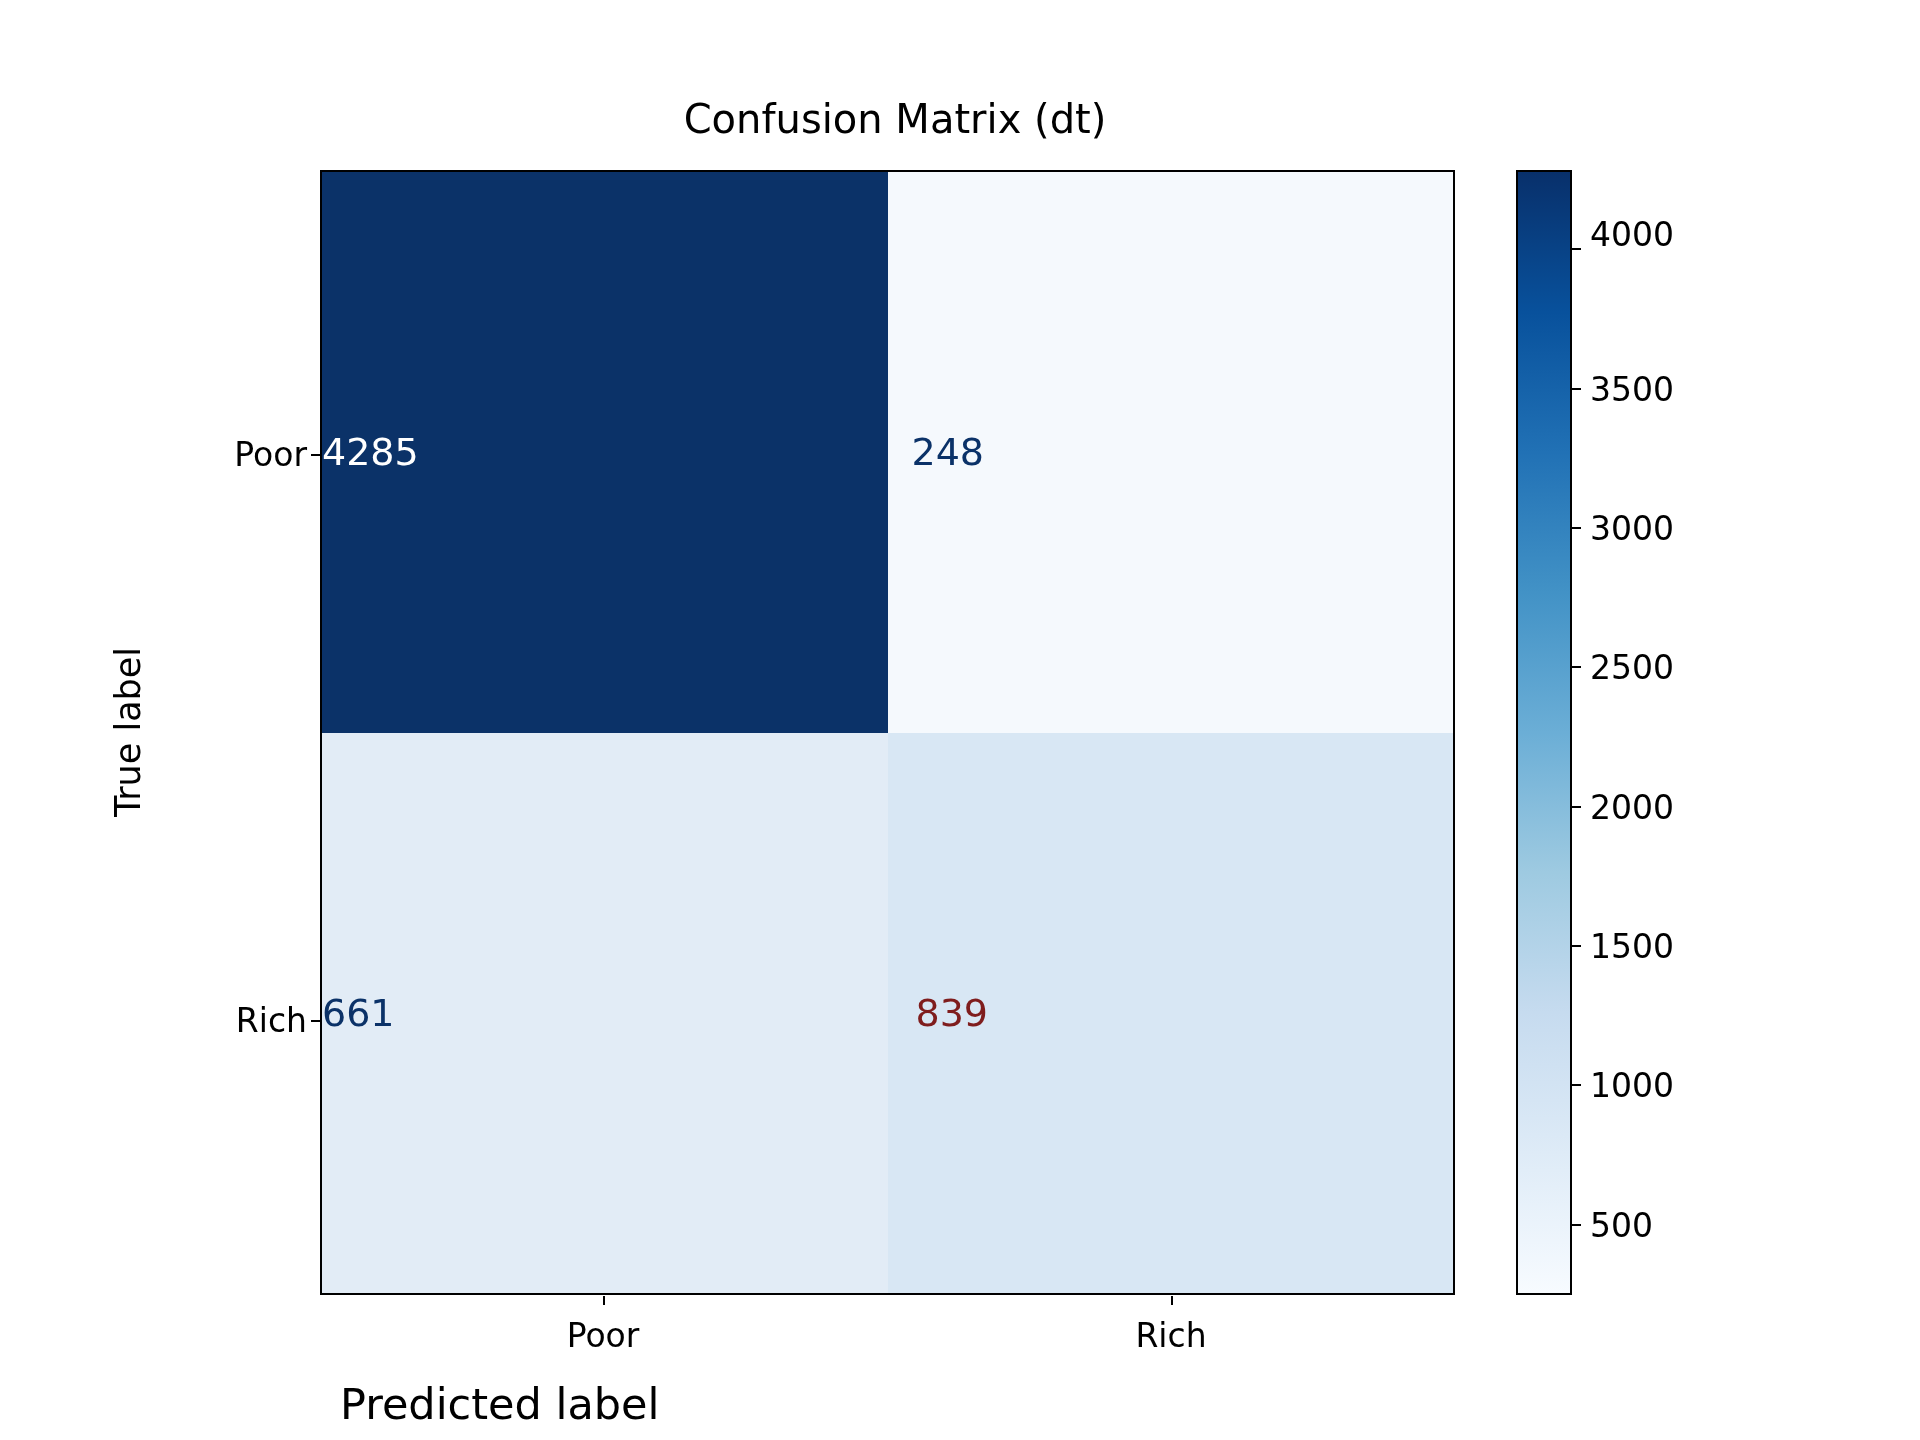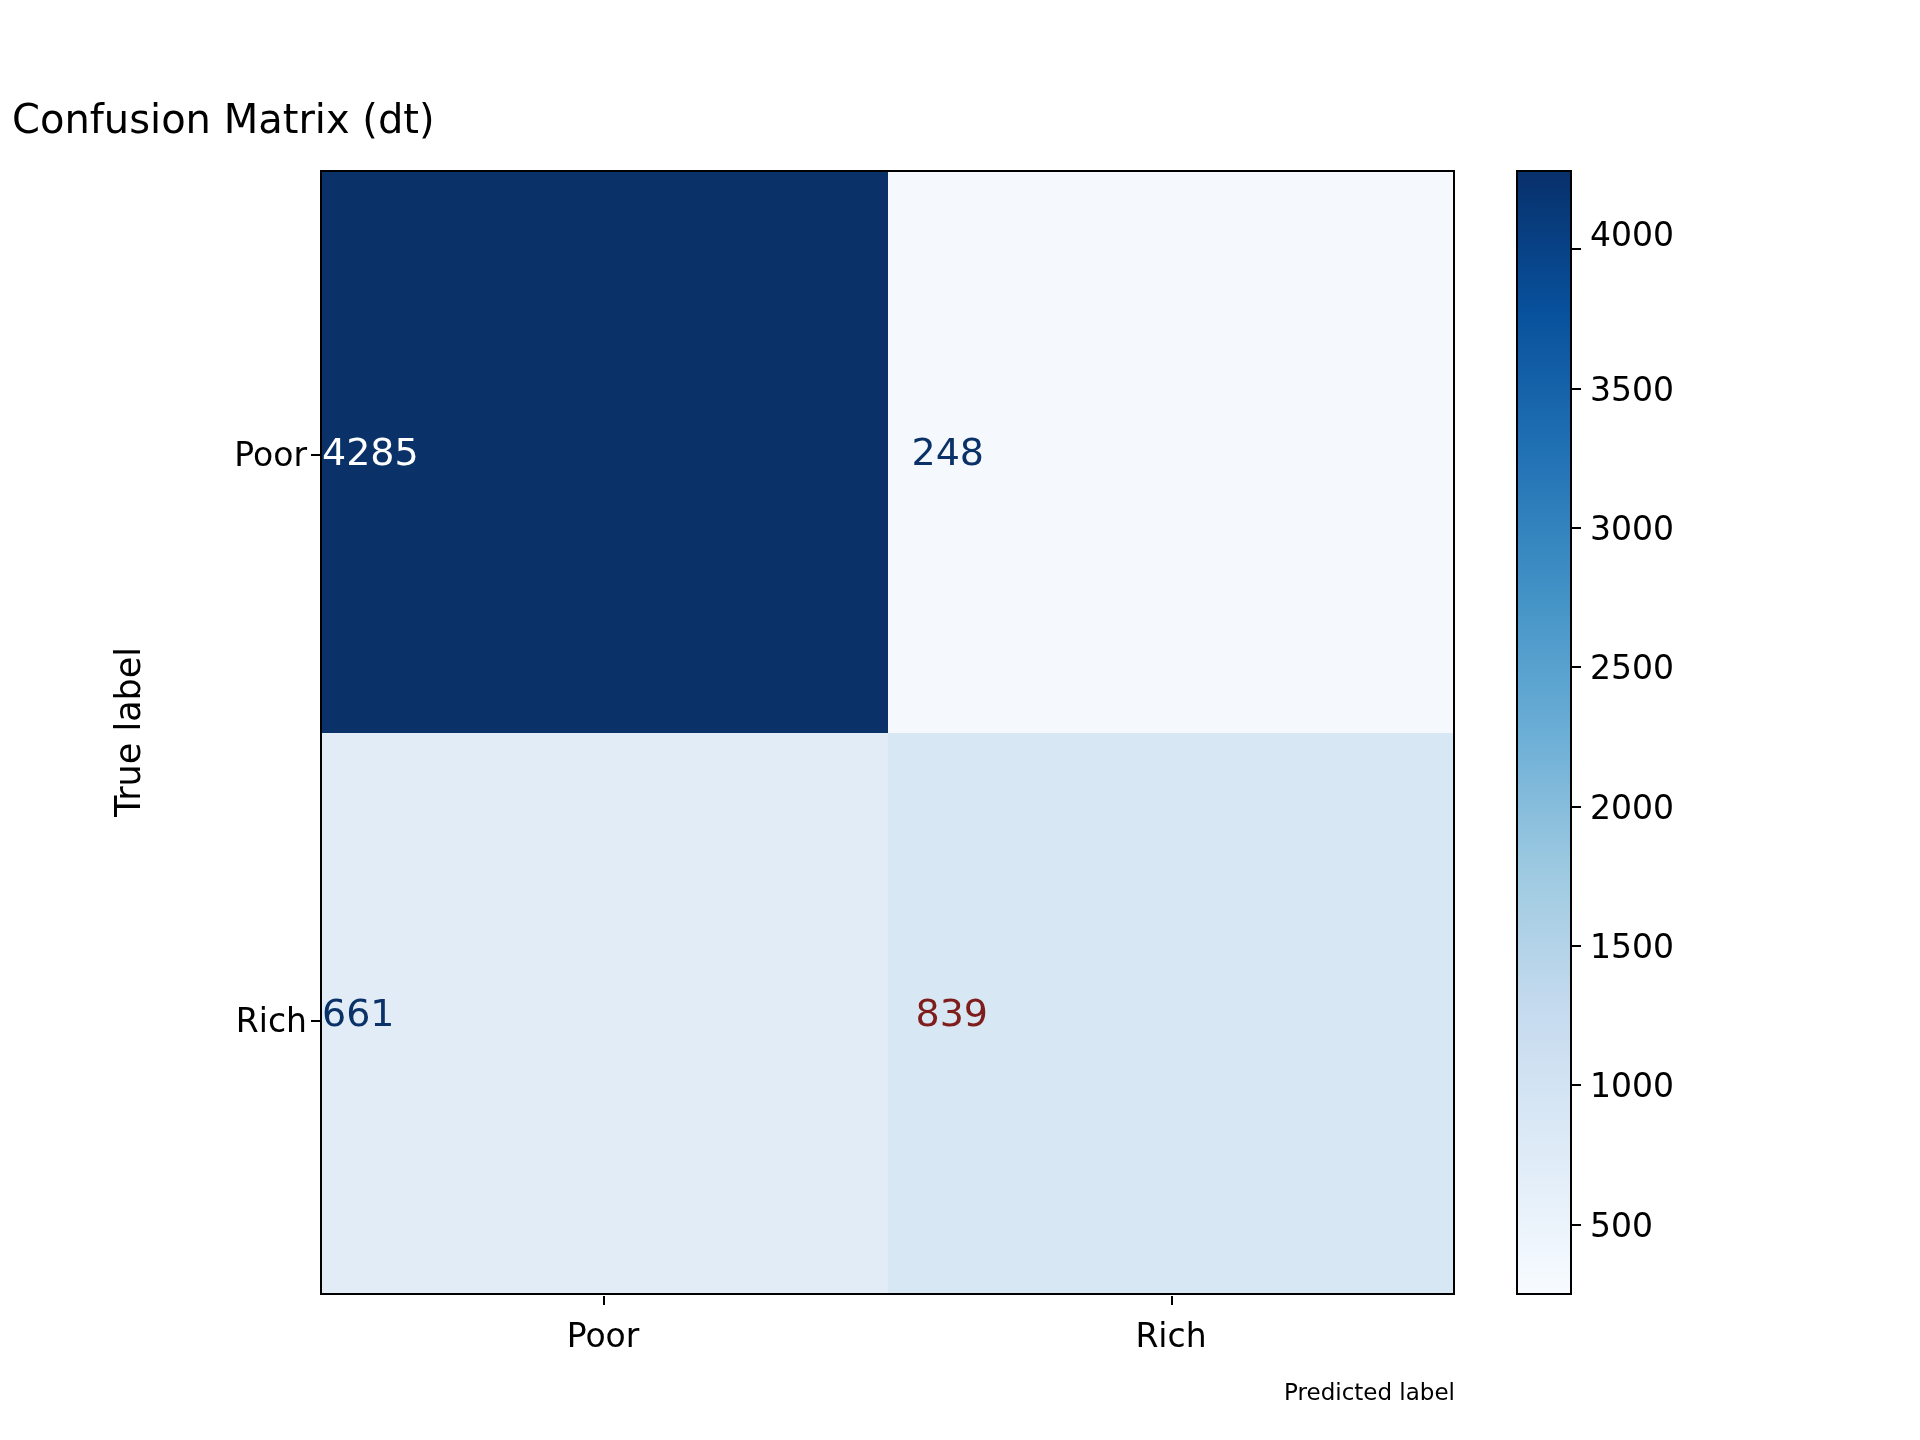--- a/index.html
+++ b/index.html
@@ -23,26 +23,25 @@
     height: 1440px;
     background: #ffffff;
   }
 
   
   #chart-title {
     position: absolute;
     left: 0;
     top: 96px;
     width: 1790px;
-    text-align: left;
+    text-align: center;
     font-size: 40px;
     color: #000000;
     letter-spacing: 0px;
     white-space: nowrap;
-    padding-left: 12px;
   }
 
   
   #plot-area {
     position: absolute;
     left: 320px;
     top: 170px;
     width: 1135px;
     height: 1125px;
     border: 2px solid #000000;
@@ -103,25 +102,25 @@
     position: absolute;
     left: 128px;
     top: 732px;
     font-size: 35px;
     white-space: nowrap;
     transform: translate(-50%, -50%) rotate(-90deg);
     transform-origin: center center;
   }
   #xlabel {
     position: absolute;
-    left: 320px;
+    left: 340px;
     width: 1135px;
     top: 1379px;
-    text-align: right;
-    font-size: 23px;
+    text-align: left;
+    font-size: 43px;
     white-space: nowrap;
   }
 
   
   #colorbar-wrap {
     position: absolute;
     left: 1516px;
     top: 170px;
     width: 56px;
     height: 1125px;

